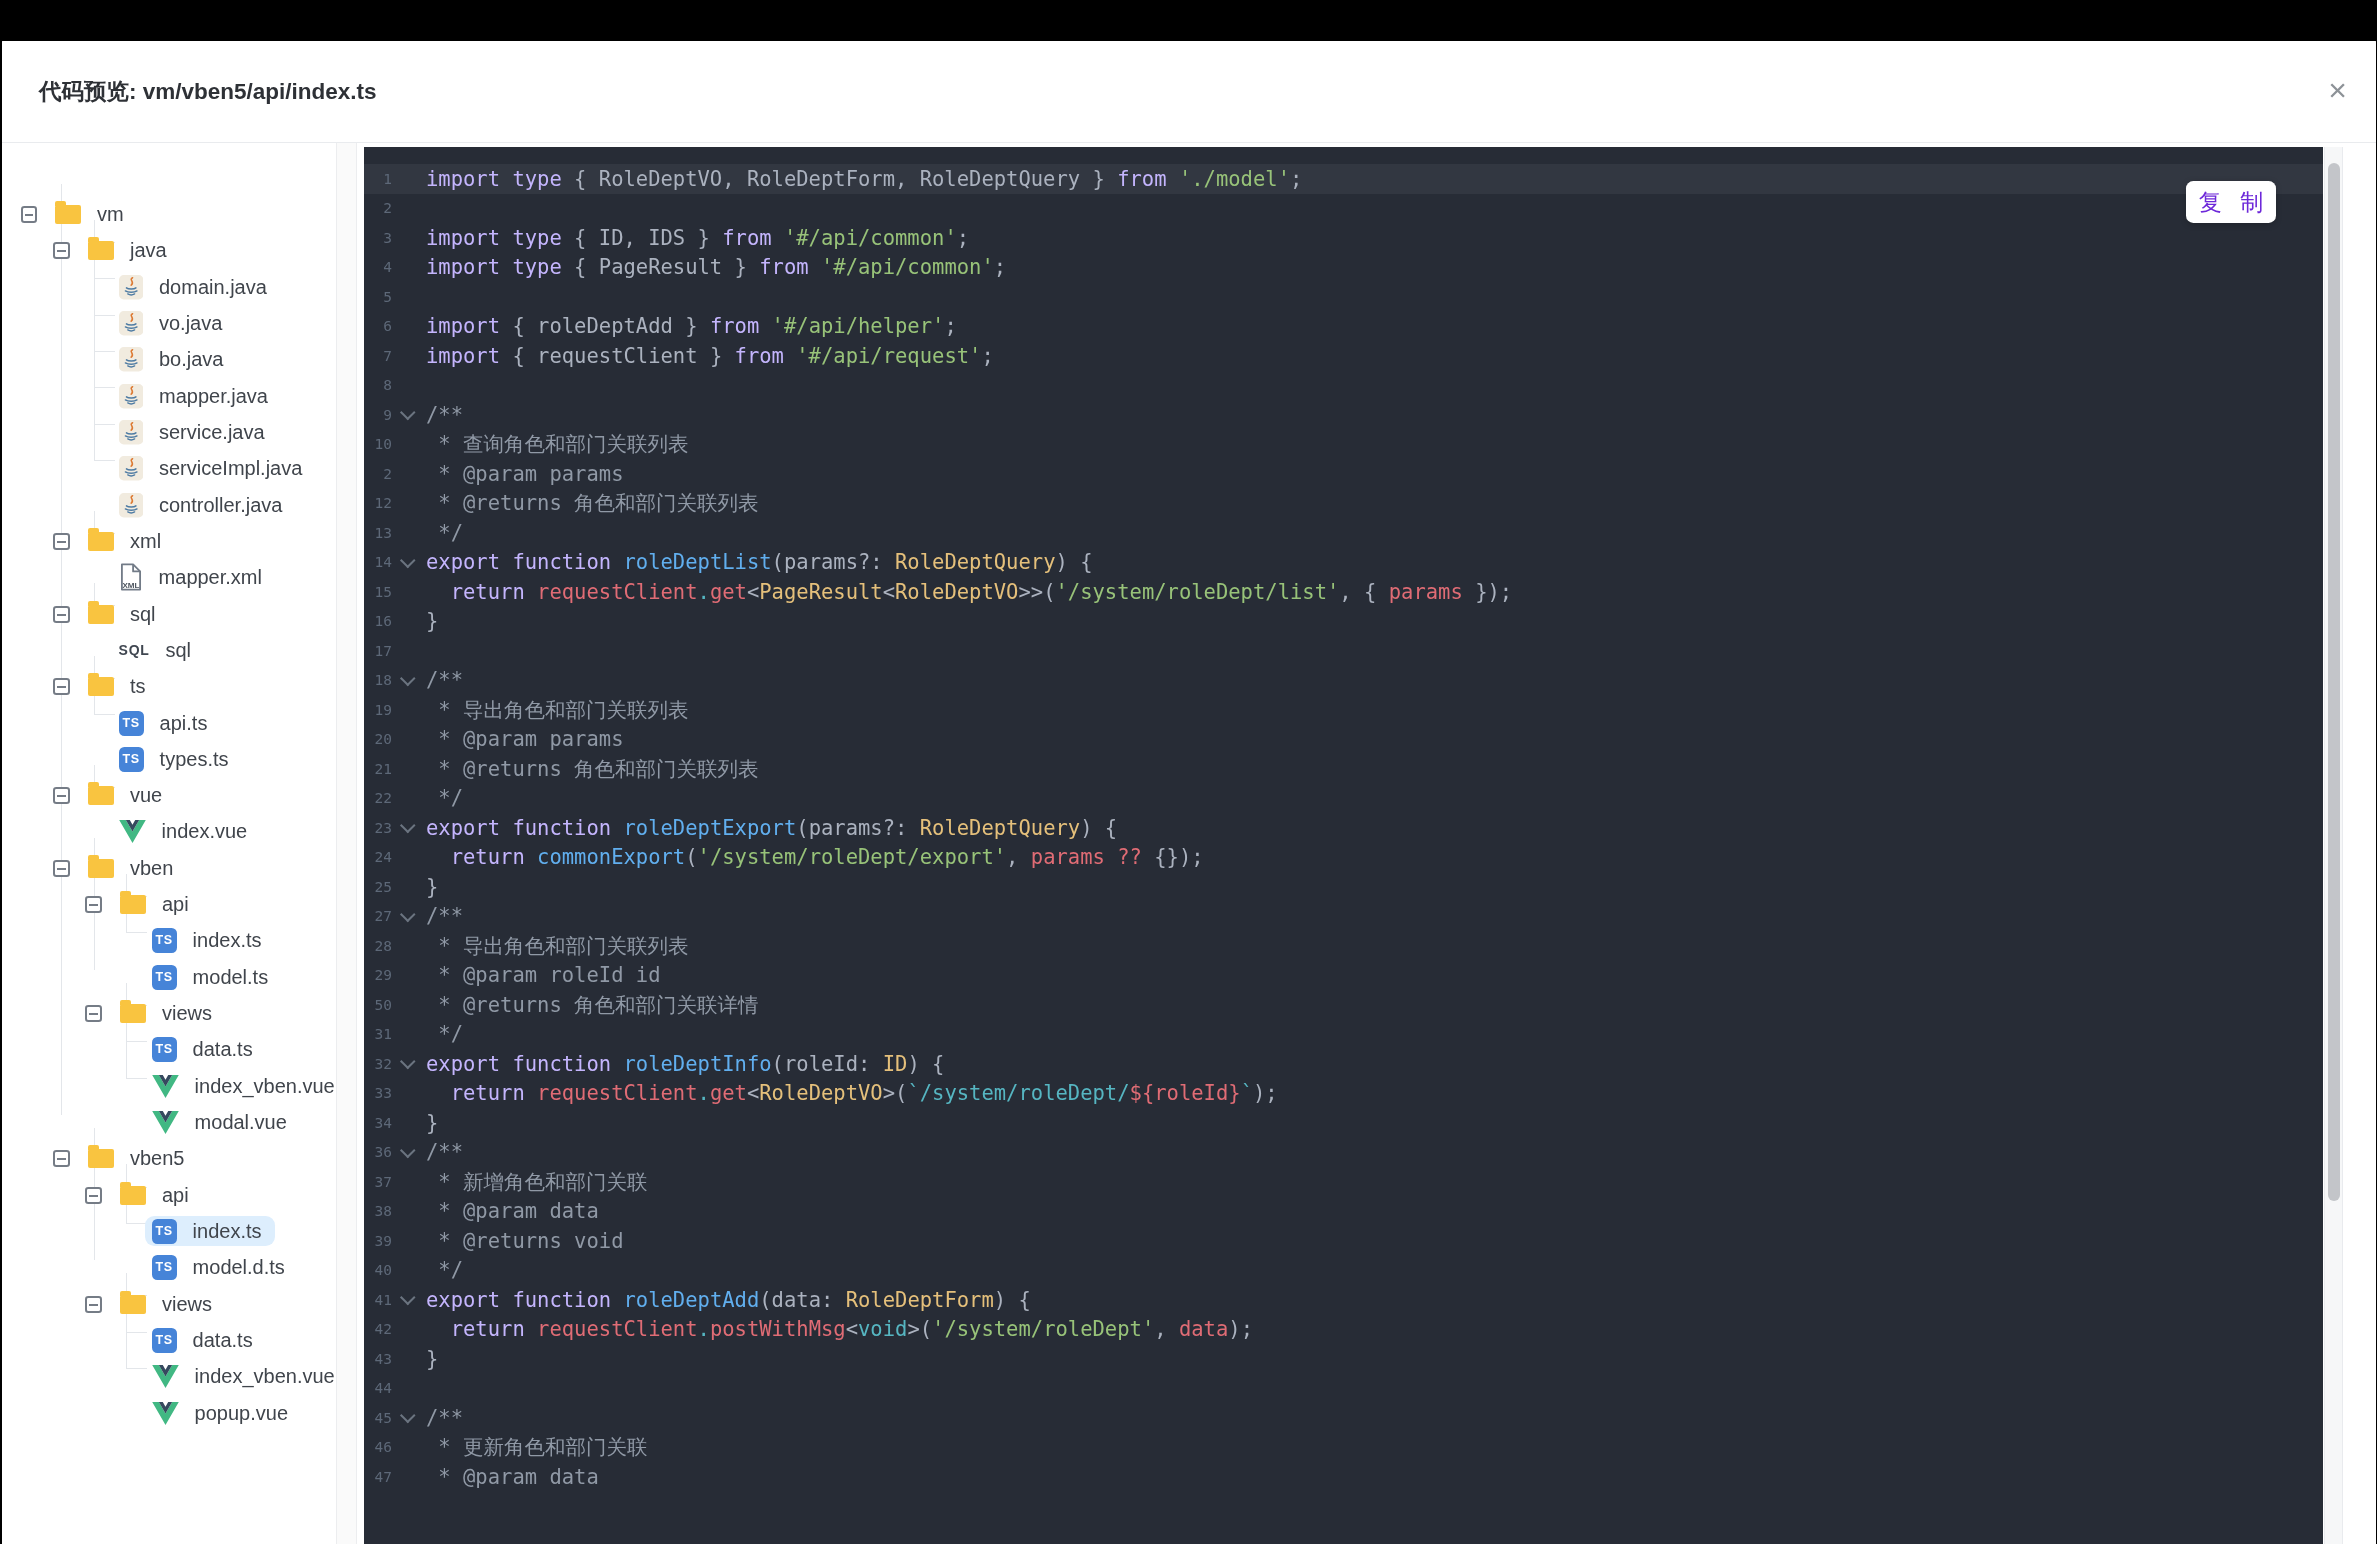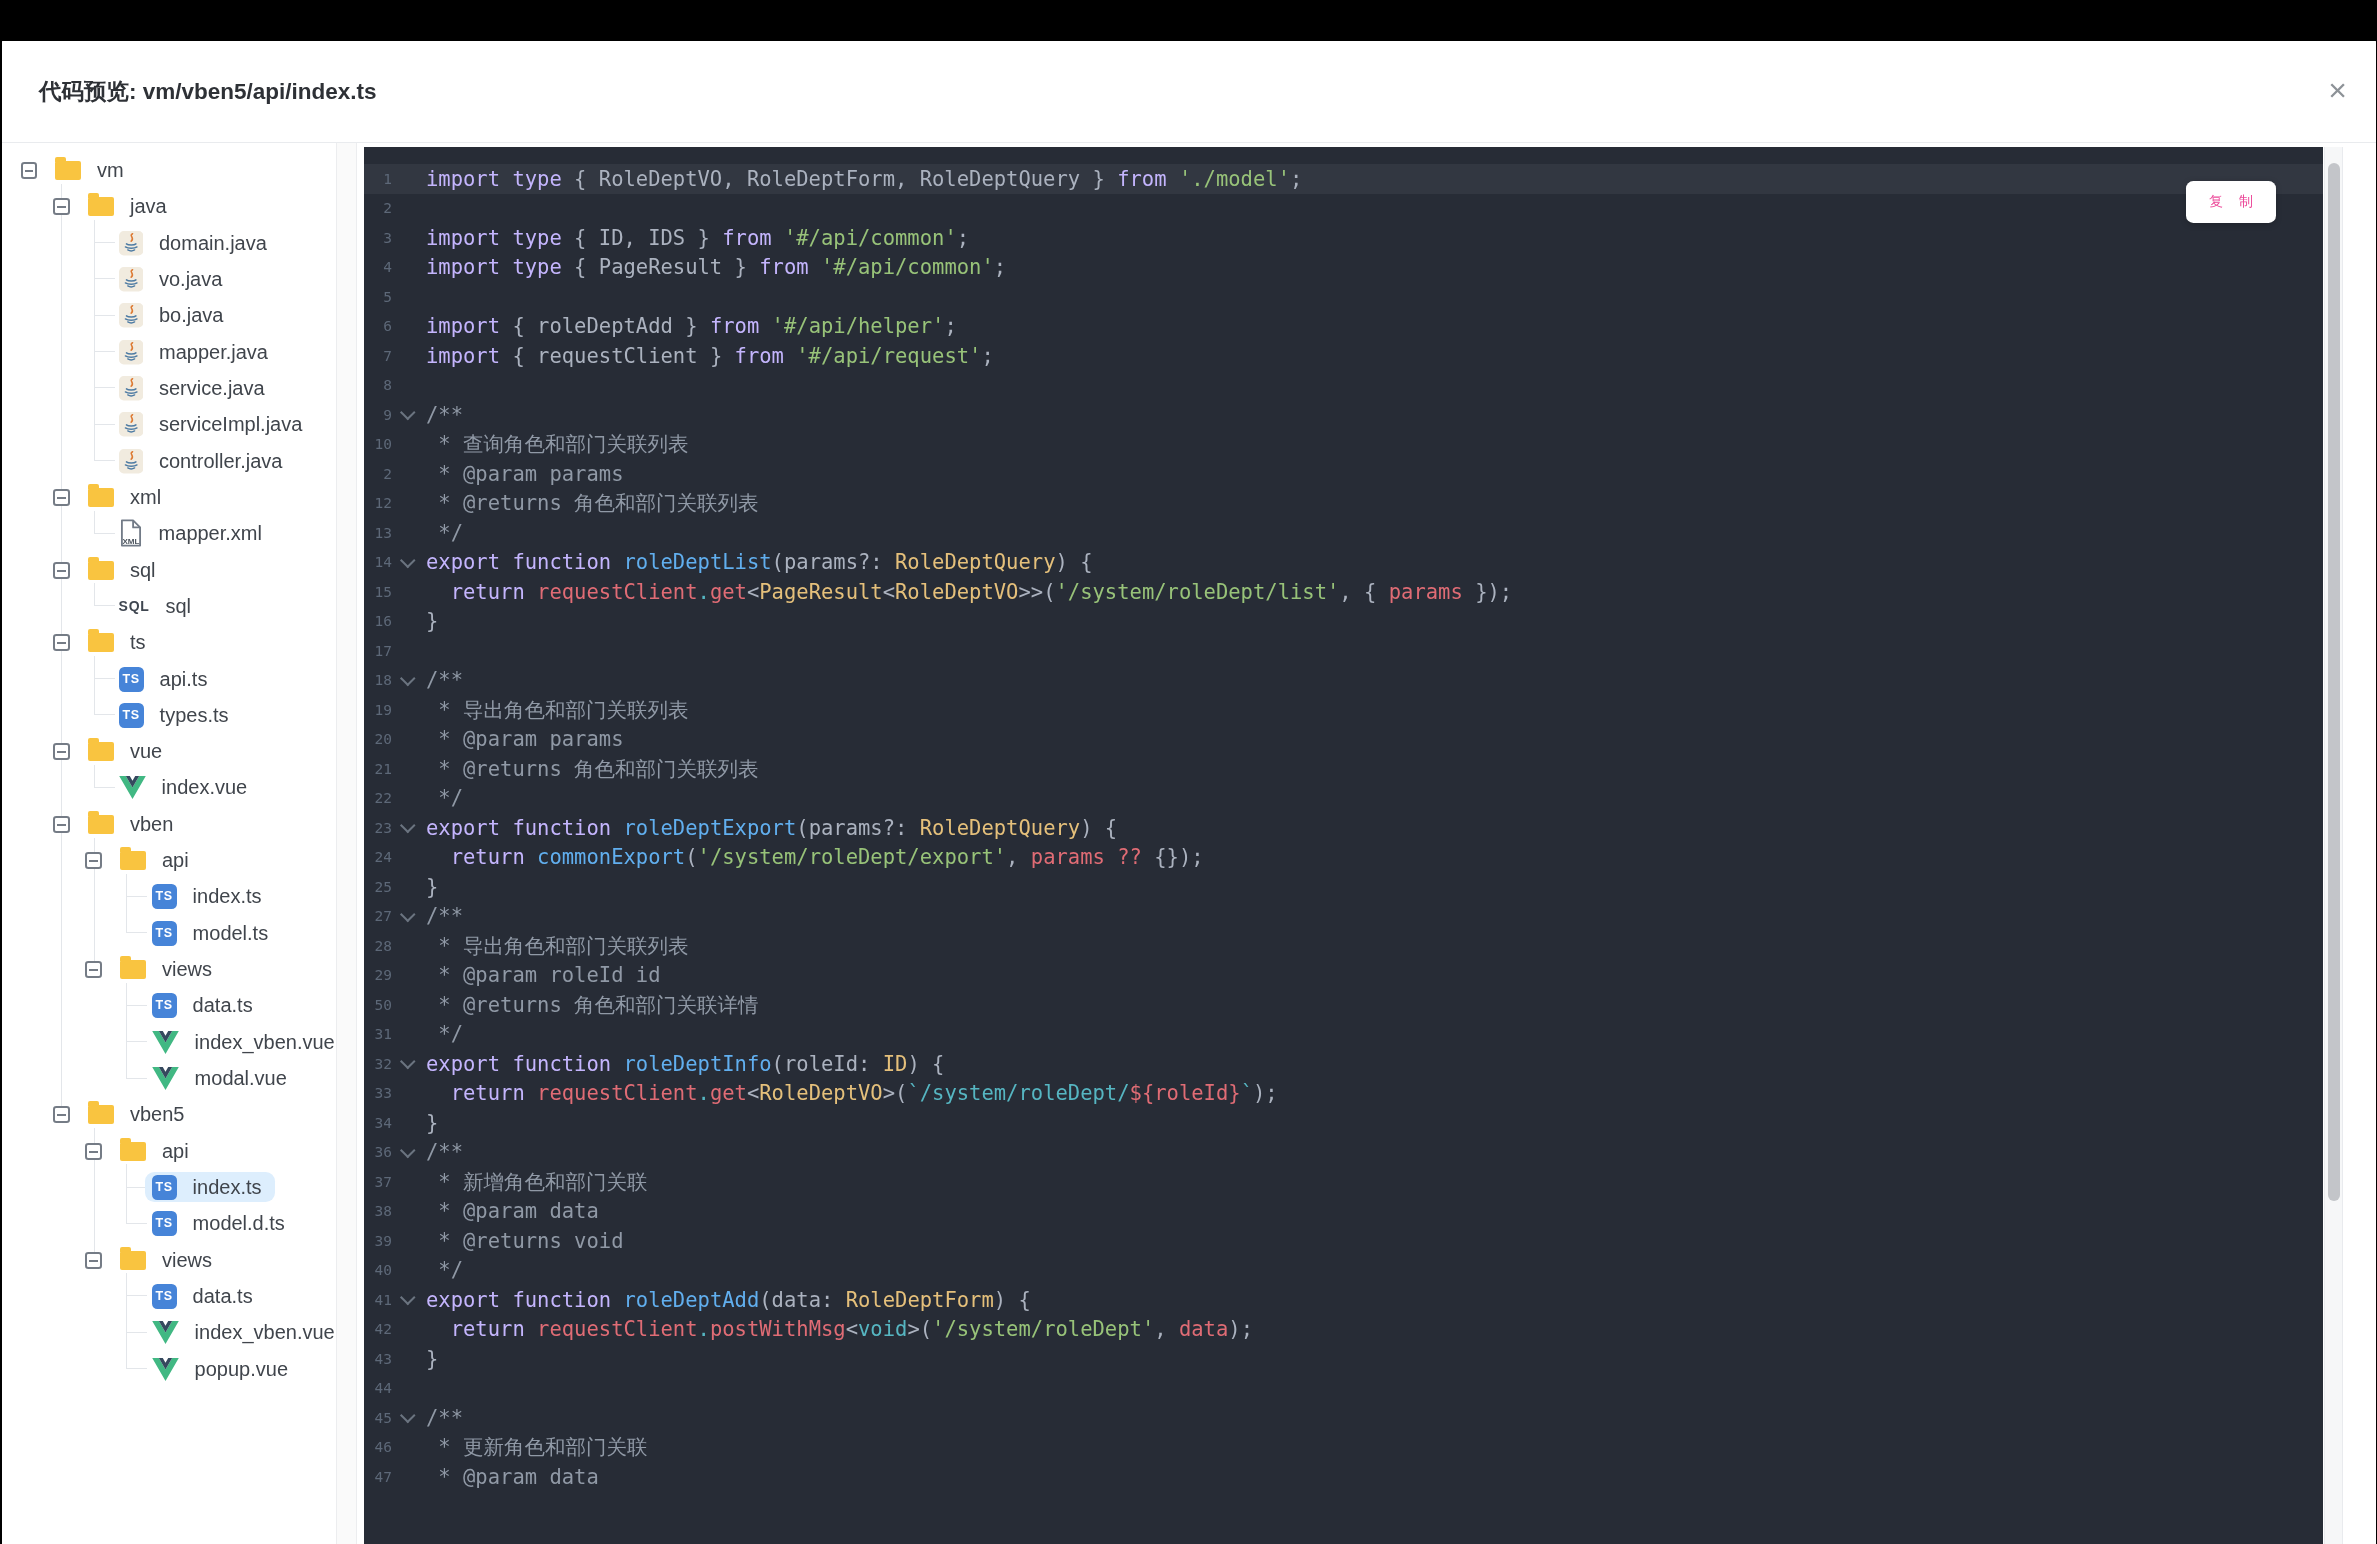--- a/index.html
+++ b/index.html
@@ -12,21 +12,21 @@
   .mtitle{position:absolute;left:37px;top:0;height:101px;line-height:101px;font-size:22.5px;
           font-weight:bold;color:#2e3136;}
   .mclose{position:absolute;right:20px;top:0;height:101px;line-height:98px;font-size:32px;
           color:#8d9297;cursor:pointer;padding:0 9.2px;}
   .mbody{position:absolute;left:0;top:102px;right:0;bottom:0;background:#fff;}
   
   .treepanel{position:absolute;left:0;top:0;width:334px;bottom:0;overflow:hidden;}
   .treescroll{position:absolute;left:334px;width:18.5px;top:0;bottom:0;background:#fafafa;
               border-left:1.3px solid #ecedef;border-right:1.3px solid #ecedef;}
   .tree{position:absolute;left:0;top:9.2px;width:334px;height:1235px;}
-  .trow{position:absolute;left:0;height:36px;width:334px;}
+  .trow{position:absolute;left:0;height:36px;width:334px;margin-top:44px;}
   .pill{position:absolute;top:3.3px;height:30px;display:flex;align-items:center;border-radius:9.2px;
         padding:0 13.2px 0 6.6px;}
   .pill.sel{background:#ddeefd;}
   .tlabel{font-size:20px;color:#40454c;margin-left:16px;white-space:nowrap;}
   .exp{position:absolute;top:10px;width:16.5px;height:16.5px;border:2px solid #757c86;border-radius:3.3px;
        background:#fff;box-sizing:border-box;}
   .exp::after{content:'';position:absolute;left:2px;right:2px;top:50%;margin-top:-0.7px;height:2px;
               background:#757c86;}
   .folder{width:26.4px;height:19px;background:#f9c440;border-radius:2px;position:relative;flex:none;}
   .folder::before{content:'';position:absolute;top:-4px;left:0;width:11.2px;height:5.3px;
@@ -44,21 +44,21 @@
       font-family:"DejaVu Sans Mono",monospace;font-size:20.5px;}
   .cl.hl{background:rgba(255,255,255,0.055);}
   .num{width:28px;text-align:right;flex:none;font-size:14.5px;color:#5d6878;
        font-family:"DejaVu Sans Mono",monospace;}
   .foldc{width:34px;flex:none;display:flex;align-items:center;justify-content:center;}
   .chev{width:8.6px;height:8.6px;border-left:2px solid #6b7480;border-bottom:2px solid #6b7480;
         transform:rotate(-45deg) translateY(-2.6px);}
   .tk-k{color:#c4b5fd}.tk-d{color:#abb2bf}.tk-s{color:#98c379}.tk-c{color:#9099a6}
   .tk-t{color:#e5c07b}.tk-f{color:#61afef}.tk-p{color:#e06c75}.tk-y{color:#56b6c2}
   .copybtn{position:absolute;left:2184px;top:38px;width:90px;height:42px;background:#fff;
-           border:none;border-radius:7.3px;font-size:14px;color:#ec4899;letter-spacing:6px;
+           border:none;border-radius:7.3px;font-size:23px;color:#6d28d9;letter-spacing:6px;
            text-indent:6px;font-family:"Liberation Sans",sans-serif;cursor:pointer;
            box-shadow:0 1.3px 6.6px rgba(0,0,0,.18);display:flex;align-items:center;justify-content:center;}
   .codescroll{position:absolute;left:2322px;width:17px;top:4px;bottom:0;background:#f6f7f8;
               border-left:1.3px solid #e9ebee;border-right:1.3px solid #e9ebee;}
   .codethumb{position:absolute;left:2.6px;width:12px;top:16px;height:1038px;background:#c3c5c9;
              border-radius:6px;}
 </style>
 </head>
 <body>
 

